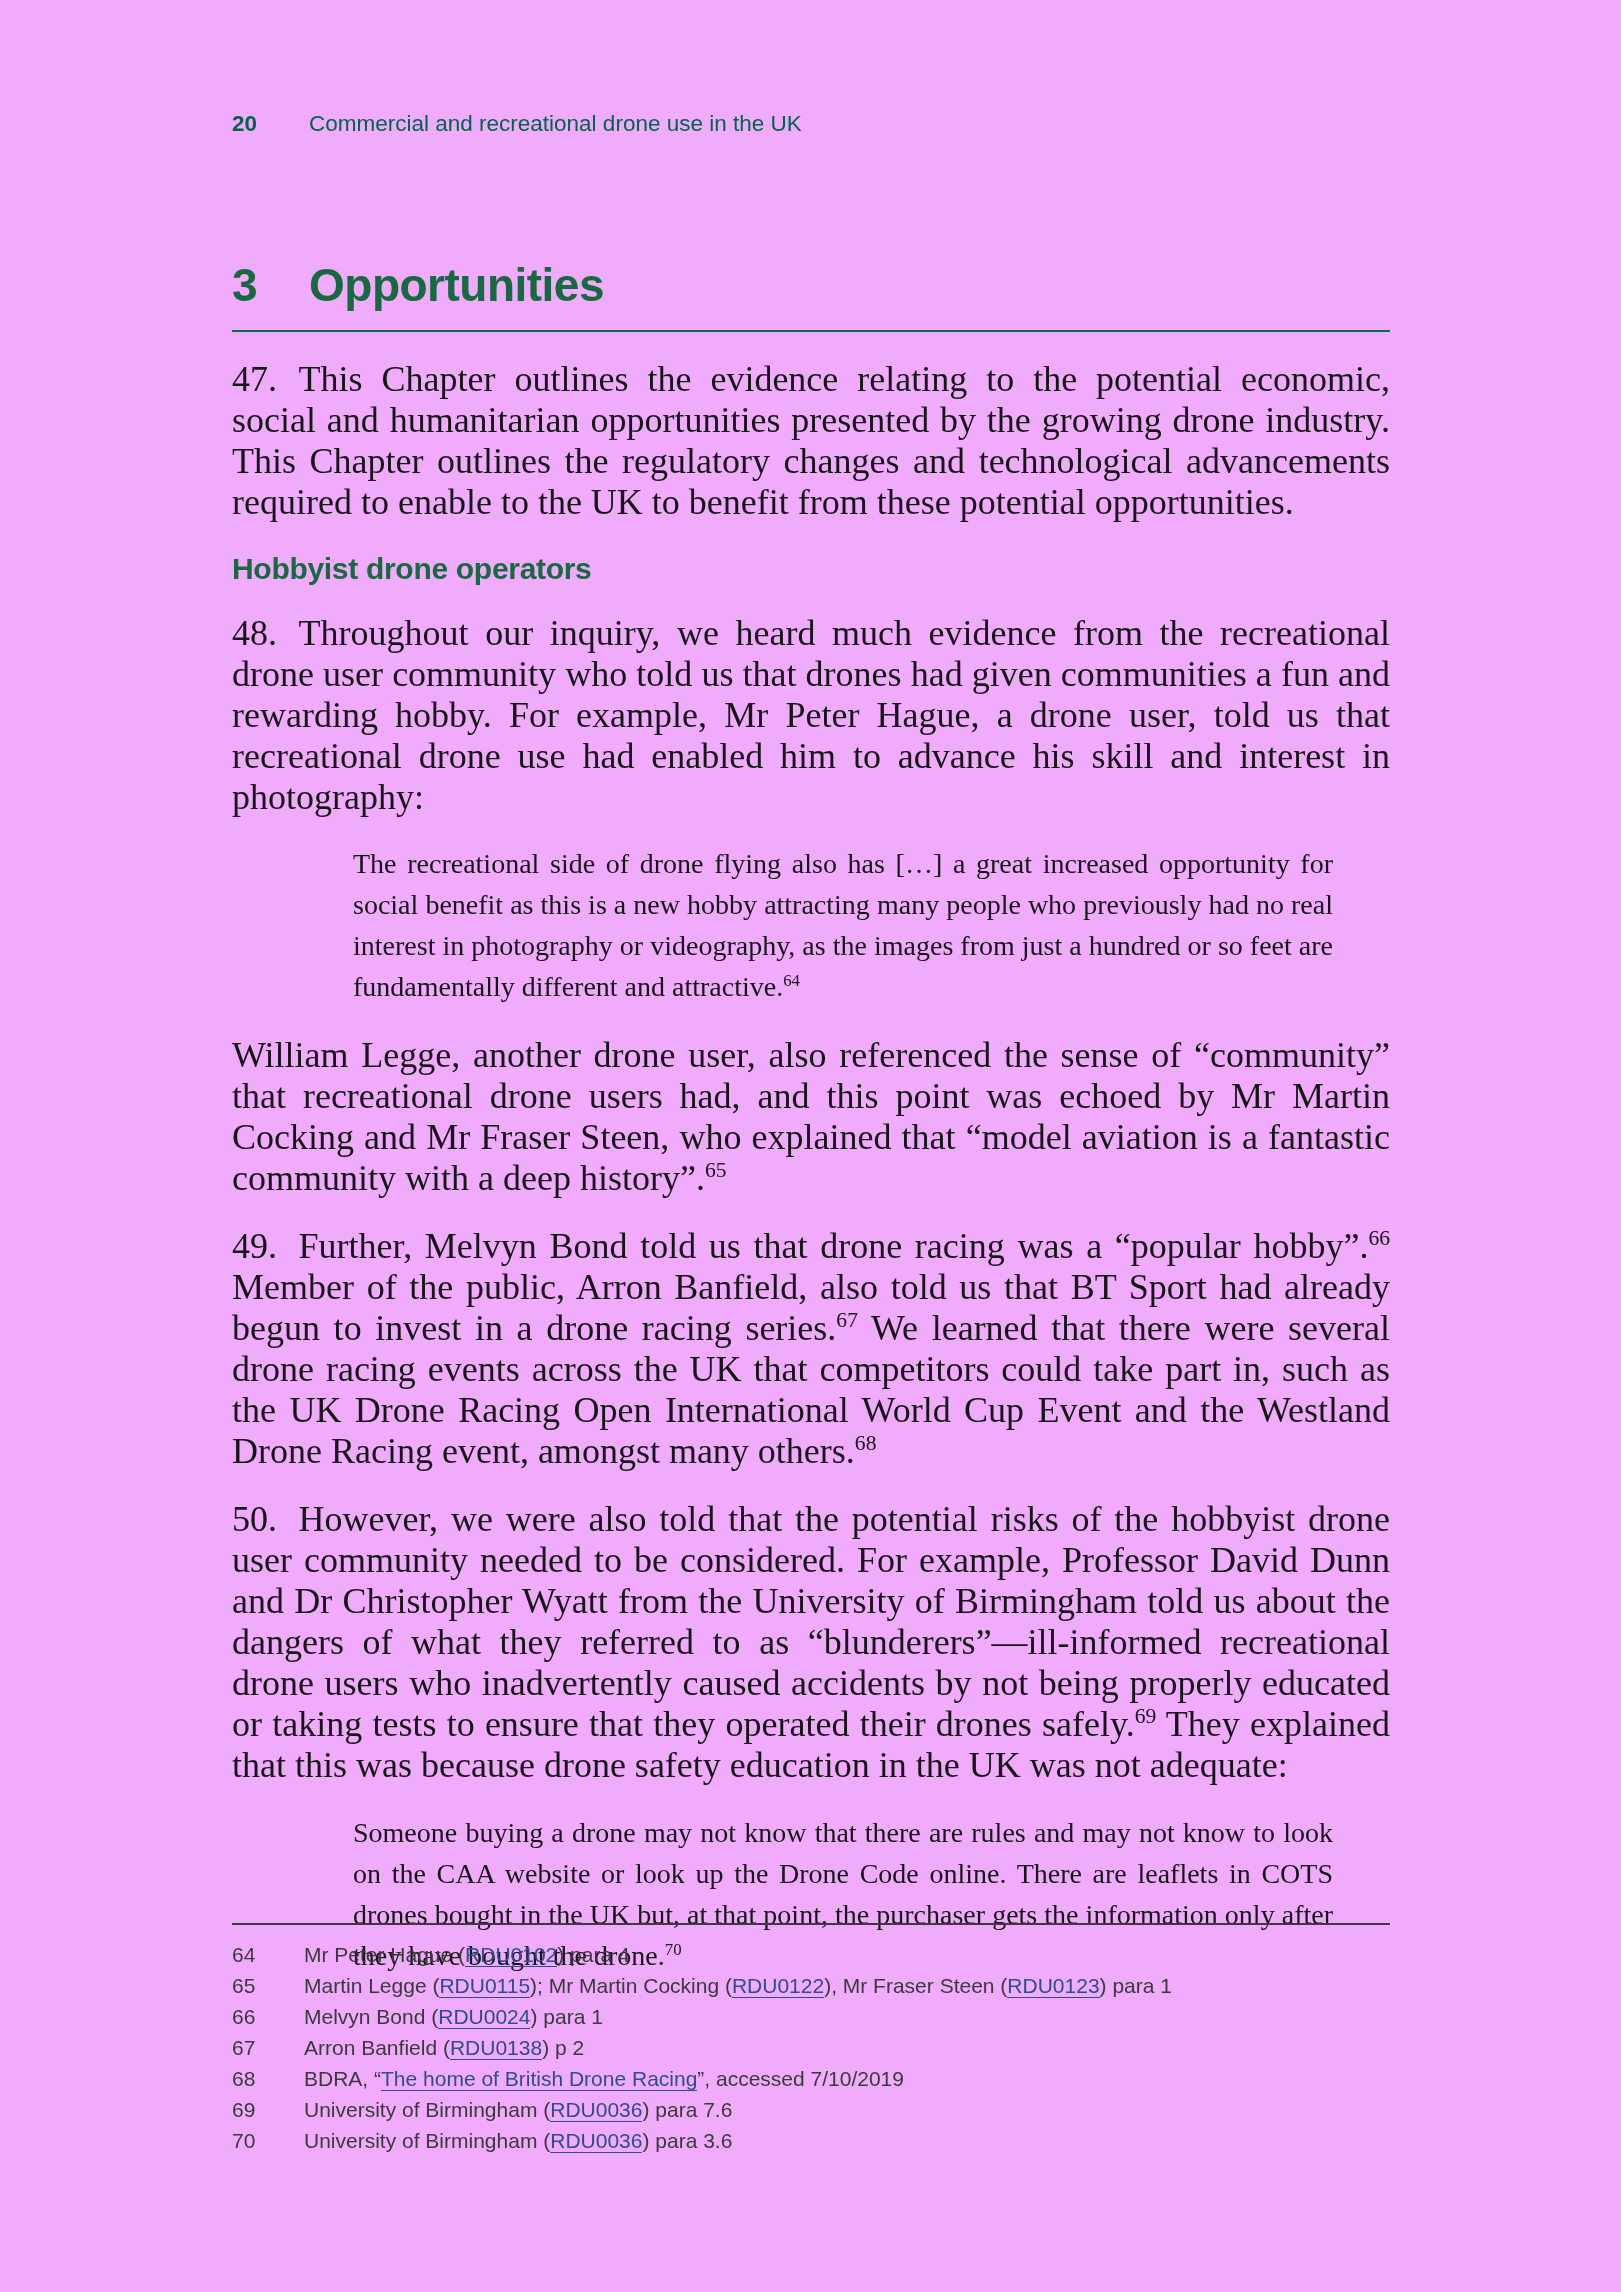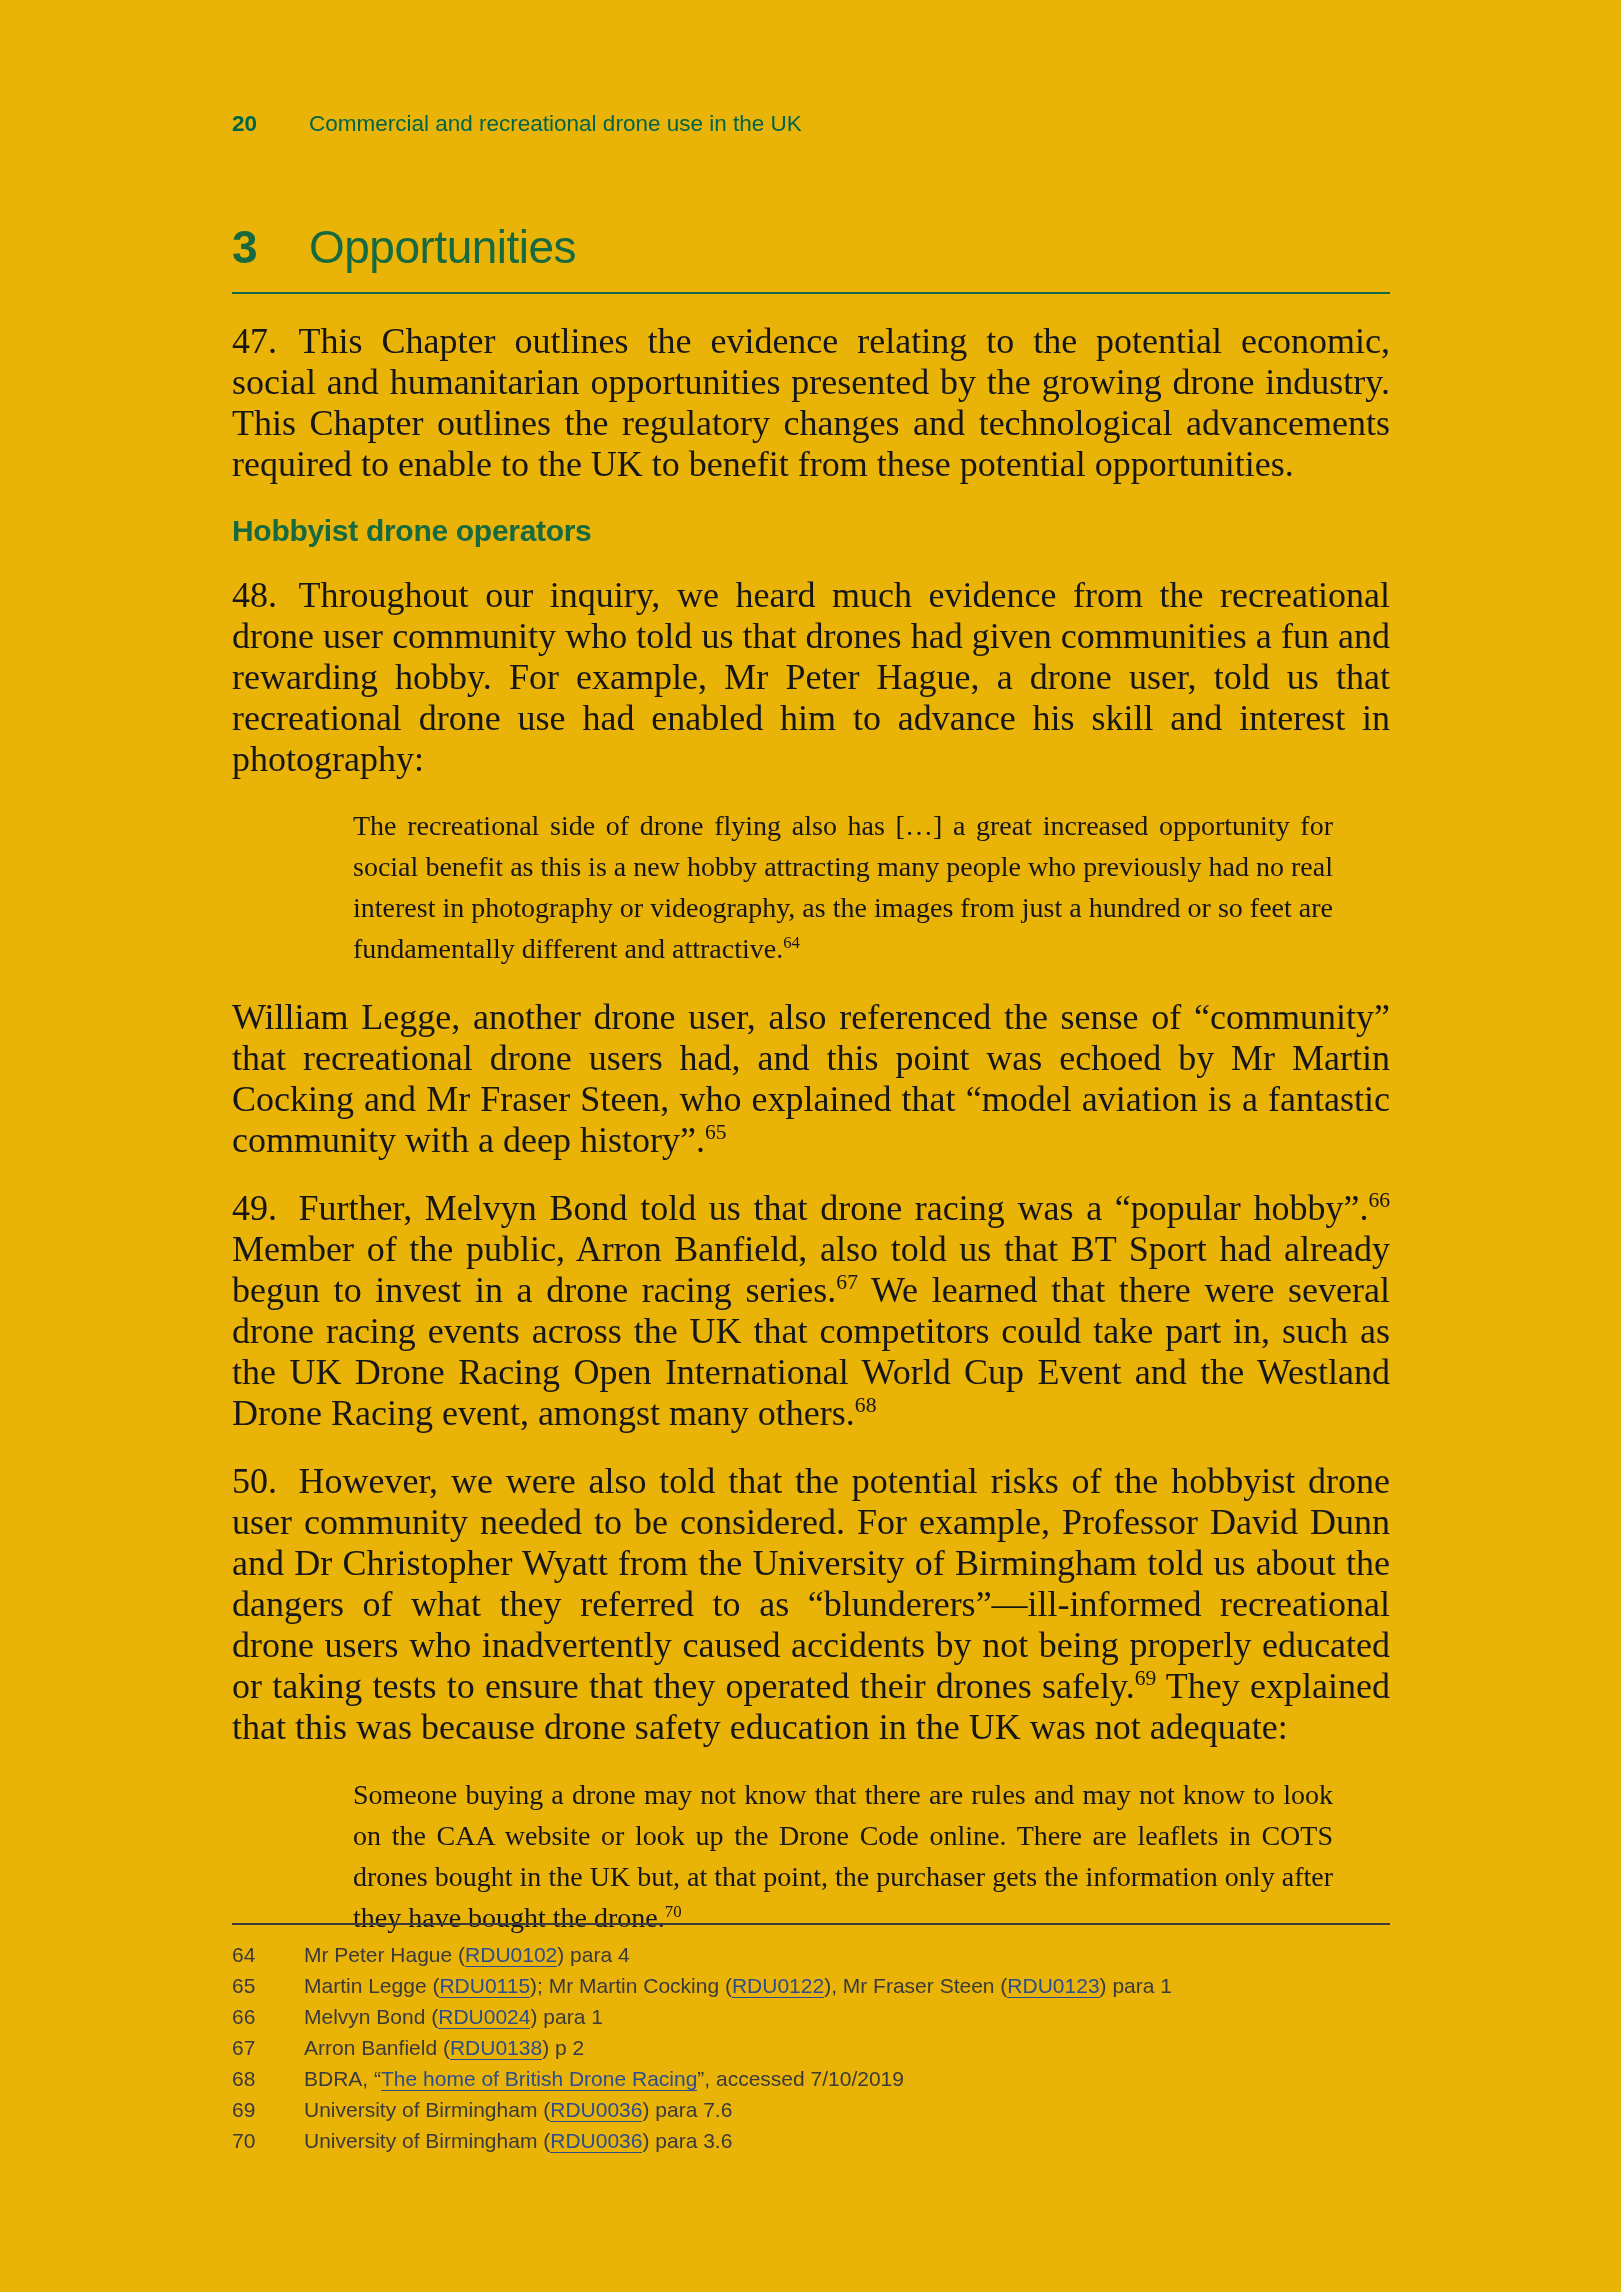--- a/index.html
+++ b/index.html
@@ -1,21 +1,21 @@
 <!DOCTYPE html>
 <html><head>
 <meta charset="utf-8">
 <style>
   html, body { margin: 0; padding: 0; background: #e8e8e8; }
   .page {
     position: relative;
     width: 1621px;
     height: 2293px;
     margin: 0 auto;
-    background: #eab308;
+    background: #f0abfc;
     overflow: hidden;
     font-family: "Liberation Serif", serif;
     color: #161616;
   }
   .content {
     position: absolute;
     left: 232px;
     top: 110px;
     width: 1158px;
   }
@@ -44,21 +44,21 @@
     font-size: 46px;
     line-height: 1.15;
     color: #17693f;
     letter-spacing: -0.5px;
   }
   .chapter-heading .ch-num {
     font-weight: 700;
     width: 77px;
     flex-shrink: 0;
   }
-  .chapter-heading .ch-title { font-weight: 400; }
+  .chapter-heading .ch-title { font-weight: 700; margin-top: 38px; }
   
   .section-heading {
     margin: 29px 0 0 0;
     font-family: "Liberation Sans", sans-serif;
     font-weight: 700;
     font-size: 30px;
     line-height: 33px;
     color: #17693f;
     letter-spacing: -0.3px;
   }

